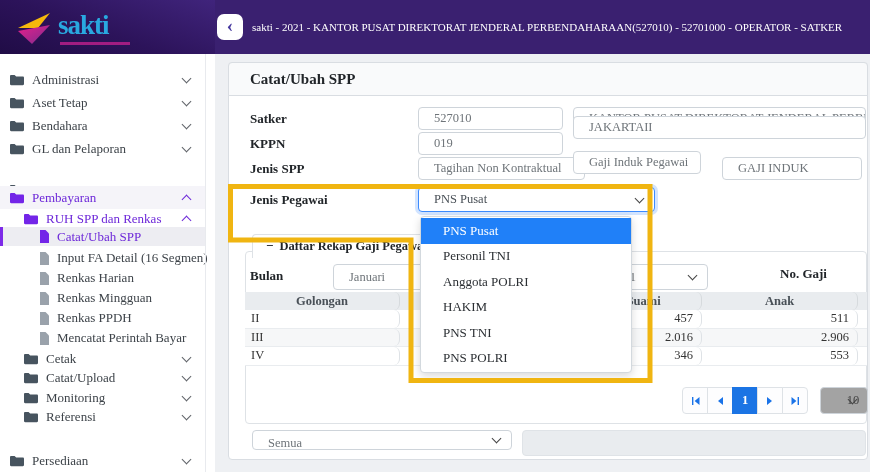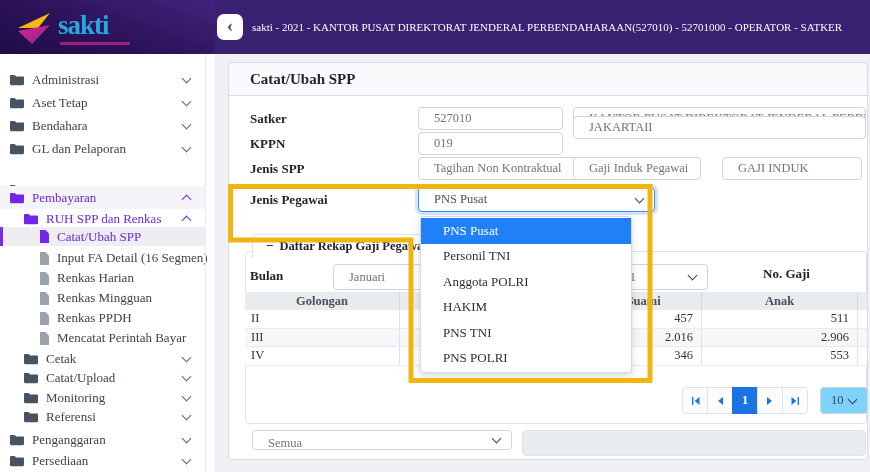--- a/index.html
+++ b/index.html
@@ -55,37 +55,37 @@
   
   .panel{position:absolute;left:245px;top:251px;width:622px;height:173px;border:1px solid #dee2e6;border-radius:4px;box-sizing:border-box;background:#fff;}
   .tab{position:absolute;left:252px;top:234px;width:310px;height:24px;background:#fff;border:1px solid #dee2e6;border-bottom:none;
     border-radius:4px 4px 0 0;box-sizing:border-box;display:flex;align-items:center;padding-left:13px;cursor:pointer;z-index:2;}
   .tab-txt{font-size:12.5px;font-weight:bold;color:#212529;white-space:nowrap;}
   .tab-minus{font-size:13px;font-weight:bold;color:#212529;margin-right:6px;margin-top:-2px;}
   
   .tbl{position:absolute;left:245px;top:292px;width:622px;height:74px;overflow:hidden;font-size:12.5px;}
   .tr{display:flex;width:693px;box-sizing:border-box;}
   .th-row{height:18px;background:#e9ecef;font-weight:bold;color:#495057;}
-  .td,.th{box-sizing:border-box;height:100%;display:flex;align-items:center;border-right:1px solid #dee2e6;overflow:hidden;}
+  .td,.th{box-sizing:border-box;height:100%;display:flex;align-items:center;border-right:1px solid #dee2e6;overflow:hidden;border-radius:6px;}
   .th{justify-content:center;border-right:1px solid #d6dadd;}
   .dr{height:18.6px;border-bottom:1px solid #e9ecef;color:#333;background:#fff;}
   .dr.alt{background:#f6f7f8;}
   .c0{width:155px;}.c1{width:160px;}.c2{width:142px;}.c3{width:156px;}.c4{width:80px;border-right:none;}
   .td.c0{padding-left:6px;}
   .td.num{justify-content:flex-end;padding-right:8px;}
   
   .pager{position:absolute;left:682px;top:387px;display:flex;z-index:1;}
   .pg-btn{width:26px;height:27px;border:1px solid #dee2e6;background:#fdfdfe;display:flex;align-items:center;justify-content:center;
     margin-left:-1px;cursor:pointer;box-sizing:border-box;}
   .pg-btn:first-child{border-radius:4px 0 0 4px;margin-left:0;}
   .pg-btn:last-child{border-radius:0 4px 4px 0;}
   .pg-btn svg{fill:#1a73e8;}
   .pg-active{background:#1b74e4;border-color:#1b74e4;color:#fff;font-size:12.5px;font-weight:bold;}
-  .size-sel{position:absolute;left:820px;top:387px;width:48px;height:27px;border:1px solid #ced4da;border-radius:4px;background:#7dd3fc;
-    box-sizing:border-box;font-size:12.5px;color:#444;line-height:25px;padding-left:10px;cursor:pointer;}
+  .size-sel{position:absolute;left:820px;top:387px;width:48px;height:27px;border:1px solid #ced4da;border-radius:4px;background:#a3a3a3;
+    box-sizing:border-box;font-size:12.5px;color:#444;line-height:25px;padding-left:18px;cursor:pointer;text-align:center;}
   .semua{position:absolute;left:252px;top:430px;width:260px;height:20px;line-height:24px;}
   .gray-input{position:absolute;left:522px;top:430px;width:344px;height:26px;background:#e9ecef;border:1px solid #dfe3e7;border-radius:4px;box-sizing:border-box;}
   
   .annotation{position:absolute;left:0;top:0;width:870px;height:472px;z-index:50;pointer-events:none;}
 </style>
 </head>
 <body>
 
 <div class="screen">
 
@@ -251,29 +251,20 @@
     </div>
     <div class="nav-row lvl2" style="top:353px;height:20px">
       <span class="nav-ico">
           <svg width="15" height="12" viewBox="0 0 15 12">
             <path fill="currentColor" d="M1 2.2C1 1.5 1.5 1 2.2 1h3.4l1.6 1.6h6.6c.7 0 1.2.5 1.2 1.2V10c0 .7-.5 1.2-1.2 1.2H2.2C1.5 11.2 1 10.7 1 10z"></path>
           </svg>
         </span>
       <span class="nav-txt">Referensi</span>
       <span class="nav-chev chev-down"></span>
     </div>
-    <div class="nav-row lvl1" style="top:374px;height:23px">
-      <span class="nav-ico">
-          <svg width="15" height="12" viewBox="0 0 15 12">
-            <path fill="currentColor" d="M1 2.2C1 1.5 1.5 1 2.2 1h3.4l1.6 1.6h6.6c.7 0 1.2.5 1.2 1.2V10c0 .7-.5 1.2-1.2 1.2H2.2C1.5 11.2 1 10.7 1 10z"></path>
-          </svg>
-        </span>
-      <span class="nav-txt">Penganggaran</span>
-      <span class="nav-chev chev-down"></span>
-    </div>
     <div class="nav-row lvl1" style="top:396px;height:22px">
       <span class="nav-ico">
           <svg width="15" height="12" viewBox="0 0 15 12">
             <path fill="currentColor" d="M1 2.2C1 1.5 1.5 1 2.2 1h3.4l1.6 1.6h6.6c.7 0 1.2.5 1.2 1.2V10c0 .7-.5 1.2-1.2 1.2H2.2C1.5 11.2 1 10.7 1 10z"></path>
           </svg>
         </span>
       <span class="nav-txt">Persediaan</span>
       <span class="nav-chev chev-down"></span>
     </div>
   </div>
@@ -287,21 +278,21 @@
   <div class="lbl" style="left:250px;top:111px">Satker</div>
   <div class="inp" style="left:418px;top:107px;width:145px">527010</div>
   <div class="inp" style="left:573px;top:107px;width:293px">KANTOR PUSAT DIREKTORAT JENDERAL PERBENDAHARAAN</div>
 
   <div class="lbl" style="left:250px;top:136px">KPPN</div>
   <div class="inp" style="left:418px;top:132px;width:145px">019</div>
   <div class="inp" style="left:573px;top:116px;width:293px">JAKARTAII</div>
 
   <div class="lbl" style="left:250px;top:161px">Jenis SPP</div>
   <div class="inp" style="left:418px;top:157px;width:167px">Tagihan Non Kontraktual</div>
-  <div class="inp" style="left:573px;top:157px;width:128px">Gaji Induk Pegawai</div>
+  <div class="inp" style="left:573px;top:151px;width:128px">Gaji Induk Pegawai</div>
   <div class="inp" style="left:722px;top:157px;width:140px">GAJI INDUK</div>
 
   <div class="lbl" style="left:250px;top:192px">Jenis Pegawai</div>
   <div class="inp sel focus-sel" style="left:418px;top:187px;width:237px;height:25px;line-height:23px">
     <span>PNS Pusat</span>
     <span class="caret"></span>
   </div>
 
   <div class="panel"></div>
   <div class="tab">
@@ -311,21 +302,21 @@
 
   <div class="lbl" style="left:250px;top:268px">Bulan</div>
   <div class="inp sel" style="left:333px;top:264px;width:228px;height:26px;line-height:24px">
     <span>Januari</span>
     <span class="caret"></span>
   </div>
   <div class="inp sel" style="left:565px;top:264px;width:143px;height:26px;line-height:24px;padding-left:45px">
     <span>2021</span>
     <span class="caret"></span>
   </div>
-  <div class="lbl" style="left:763px;top:266px">No. Gaji</div>
+  <div class="lbl" style="left:780px;top:266px">No. Gaji</div>
 
   <div class="tbl">
     <div class="tr th-row">
       <div class="th c0">Golongan</div>
       <div class="th c1"></div>
       <div class="th c2">Istri/Suami</div>
       <div class="th c3">Anak</div>
       <div class="th c4"></div>
     </div>
     <div class="tr dr">

